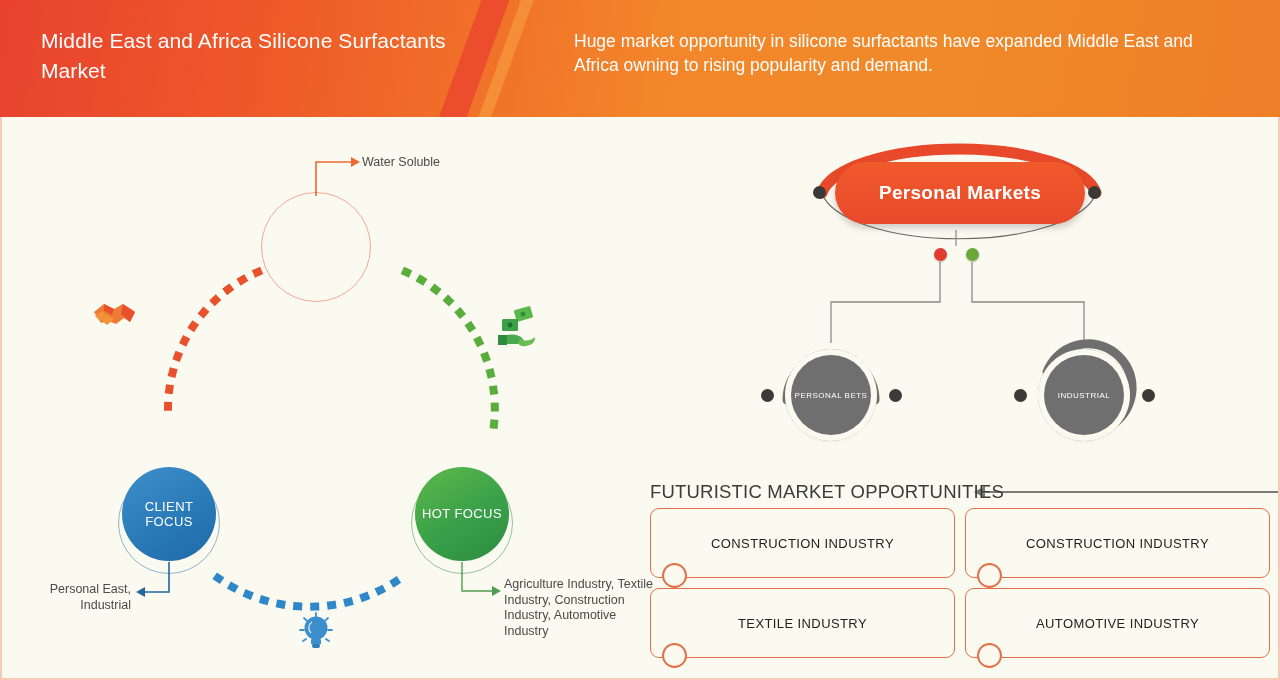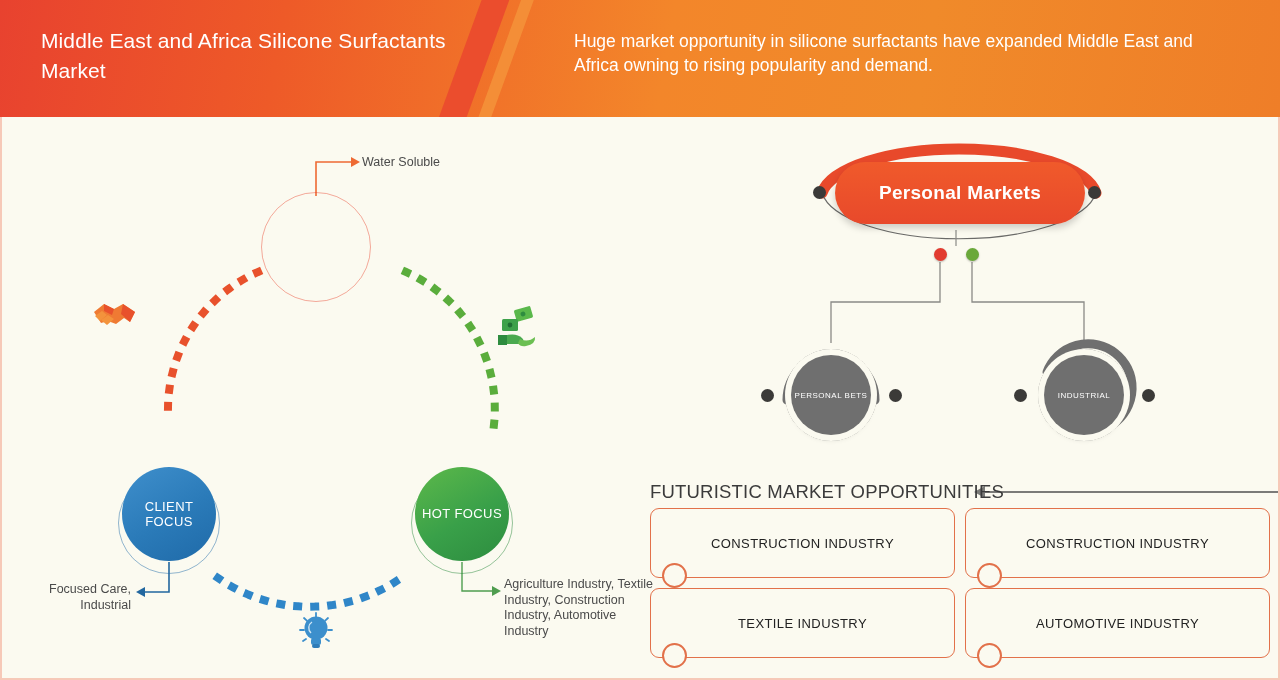--- a/index.html
+++ b/index.html
@@ -228,21 +228,21 @@
   <div id="left-panel" style="top:0;">
     <div id="ring-clients" class="bubble-ring"></div>
 
     <div id="ring-focus" class="bubble-ring"></div>
     <div id="bubble-focus" class="bubble">CLIENT FOCUS</div>
 
     <div id="ring-hot" class="bubble-ring"></div>
     <div id="bubble-hot" class="bubble">HOT FOCUS</div>
 
     <div id="lbl-water" class="lbl">Water Soluble</div>
-    <div id="lbl-personal" class="lbl">Focused Care, Industrial</div>
+    <div id="lbl-personal" class="lbl">Personal East, Industrial</div>
     <div id="lbl-industries" class="lbl">Agriculture Industry, Textile Industry, Construction Industry, Automotive Industry</div>
   </div>
 
   <div id="focused-pill">
     <span id="focused-pill-label">Personal Markets</span>
   </div>
   <div class="node-dot" style="left:813px; top:186px;"></div>
   <div class="node-dot" style="left:1088px; top:186px;"></div>
 
   <div id="dot-red" class="mini-dot"></div>

